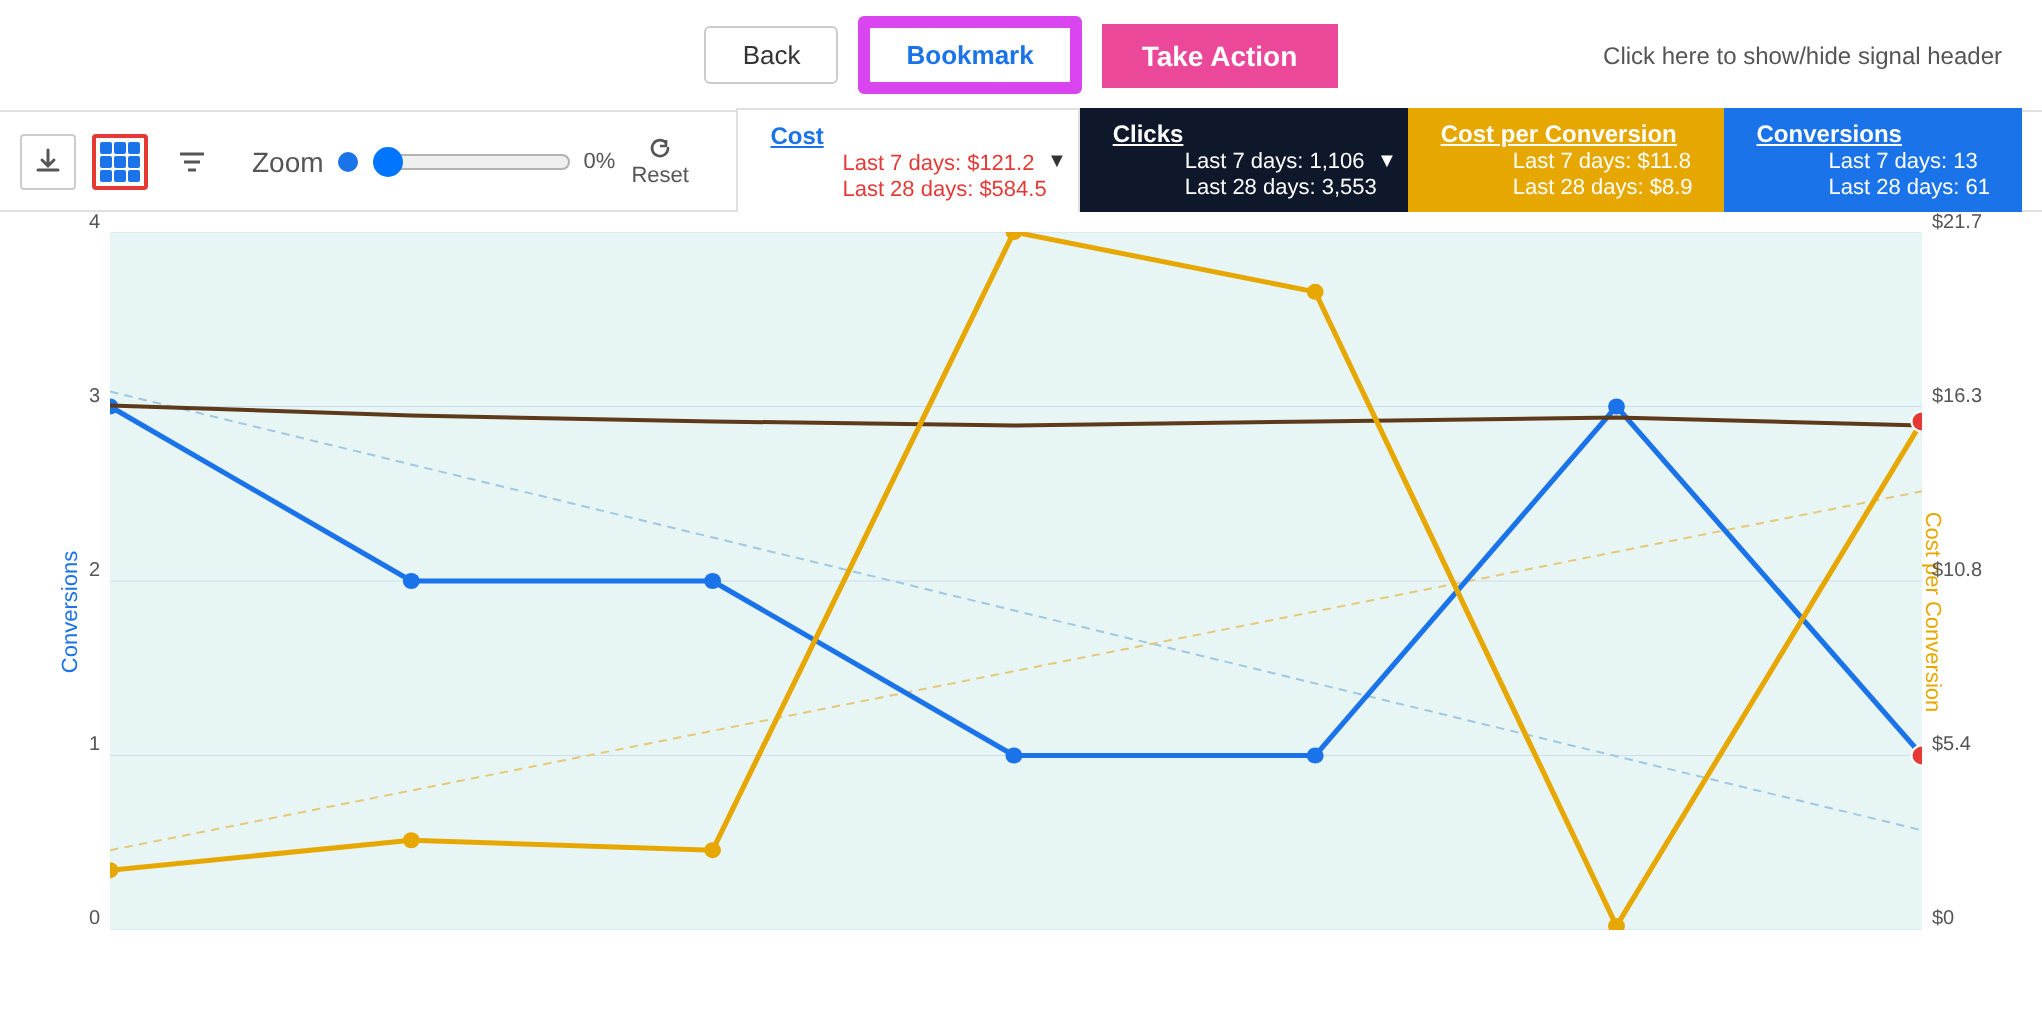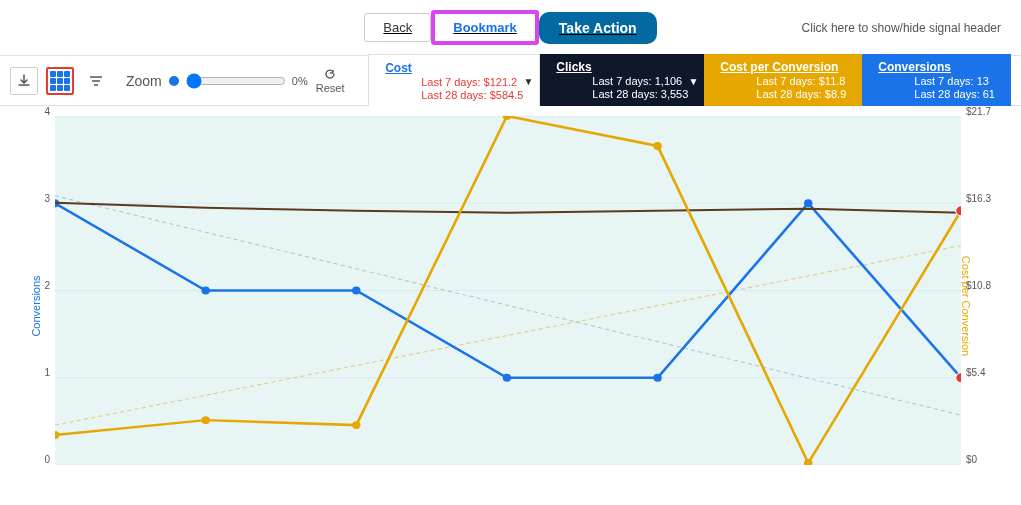--- a/index.html
+++ b/index.html
@@ -1,23 +1,23 @@
 <!DOCTYPE html>
 <html><head>
   <meta charset="utf-8">
   <style>
     * { box-sizing: border-box; margin: 0; padding: 0; }
     body { font-family: Arial, sans-serif; background: #fff; width: 1021px; height: 505px; overflow: hidden; font-size: 12px; }
 
     
     .header { display: flex; align-items: center; justify-content: center; padding: 10px 20px; border-bottom: 1px solid #e0e0e0; position: relative; height: 56px; }
-    .header-actions { display: flex; align-items: center; text-decoration: underline; }
+    .header-actions { display: flex; gap: 10px; align-items: center; }
     .btn-back { background: #fff; border: 1px solid #ccc; color: #333; padding: 6px 18px; cursor: pointer; border-radius: 3px; font-size: 13px; }
-    .btn-bookmark { background: #fff; border: 4px solid #d946ef; color: #1a73e8; padding: 6px 18px; cursor: pointer; border-radius: 3px; font-size: 13px; font-weight: bold; }
-    .btn-take-action { background: #0369a1; border: none; color: #fff; padding: 8px 20px; cursor: pointer; border-radius: 10px; font-size: 14px; font-weight: bold; }
+    .btn-bookmark { background: #fff; border: 6px solid #d946ef; color: #1a73e8; padding: 6px 18px; cursor: pointer; border-radius: 3px; font-size: 13px; font-weight: bold; }
+    .btn-take-action { background: #ec4899; border: none; color: #fff; padding: 8px 20px; cursor: pointer; border-radius: 0; font-size: 14px; font-weight: bold; }
     .header-hint { position: absolute; right: 20px; color: #555; font-size: 12px; }
 
     
     .toolbar { display: flex; align-items: center; padding: 6px 10px; border-bottom: 1px solid #e0e0e0; height: 50px; gap: 8px; }
     .tool-icon { width: 28px; height: 28px; display: flex; align-items: center; justify-content: center; border: 1px solid #ccc; cursor: pointer; border-radius: 2px; }
     .tool-icon.active { border: 2px solid #e53935; background: #fff; }
     .grid-icon { display: grid; grid-template-columns: repeat(3,6px); grid-template-rows: repeat(3,6px); gap: 1px; }
     .grid-cell { background: #1a73e8; border-radius: 1px; }
     .zoom-section { display: flex; align-items: center; gap: 6px; margin-left: 8px; }
     .zoom-label { color: #555; font-size: 14px; }

